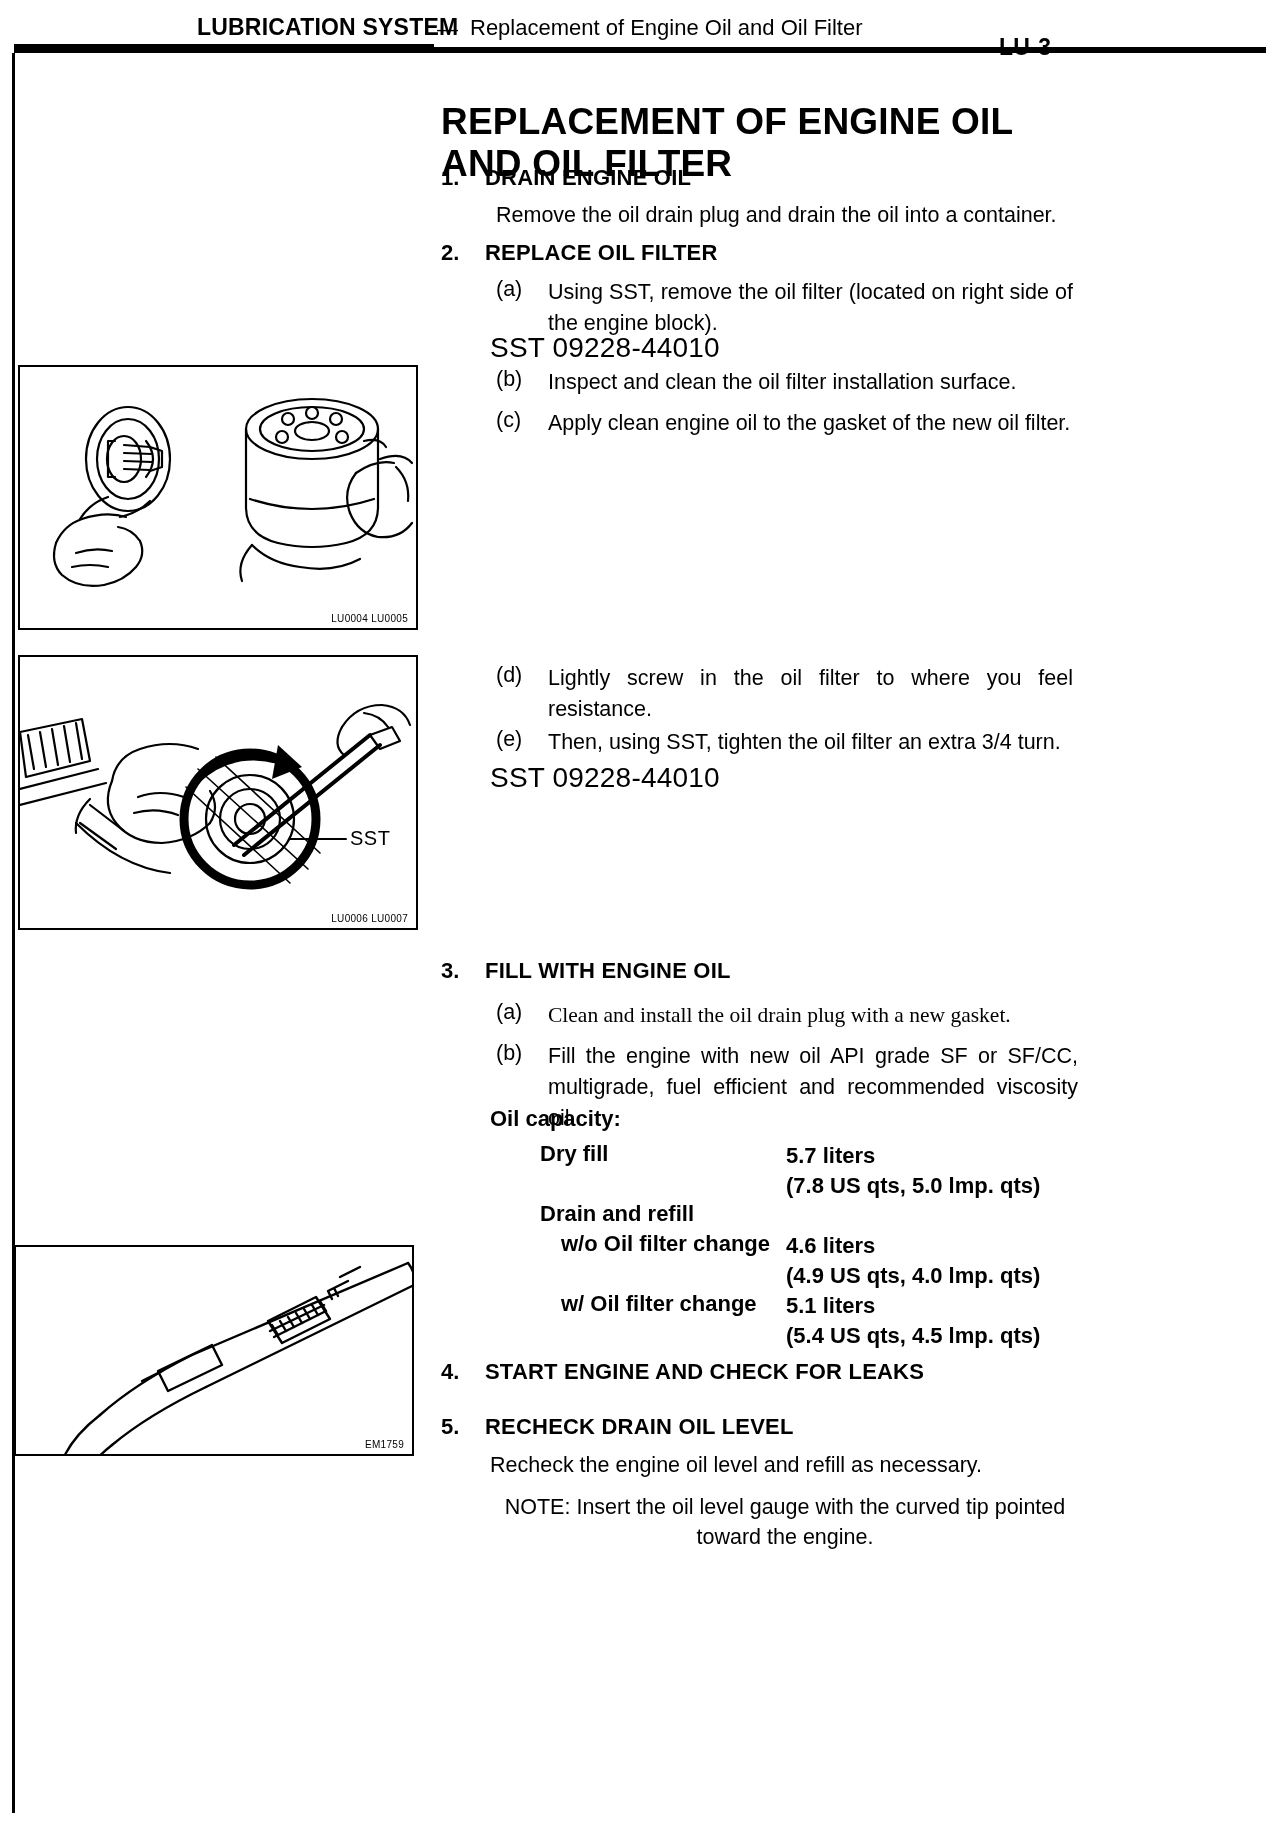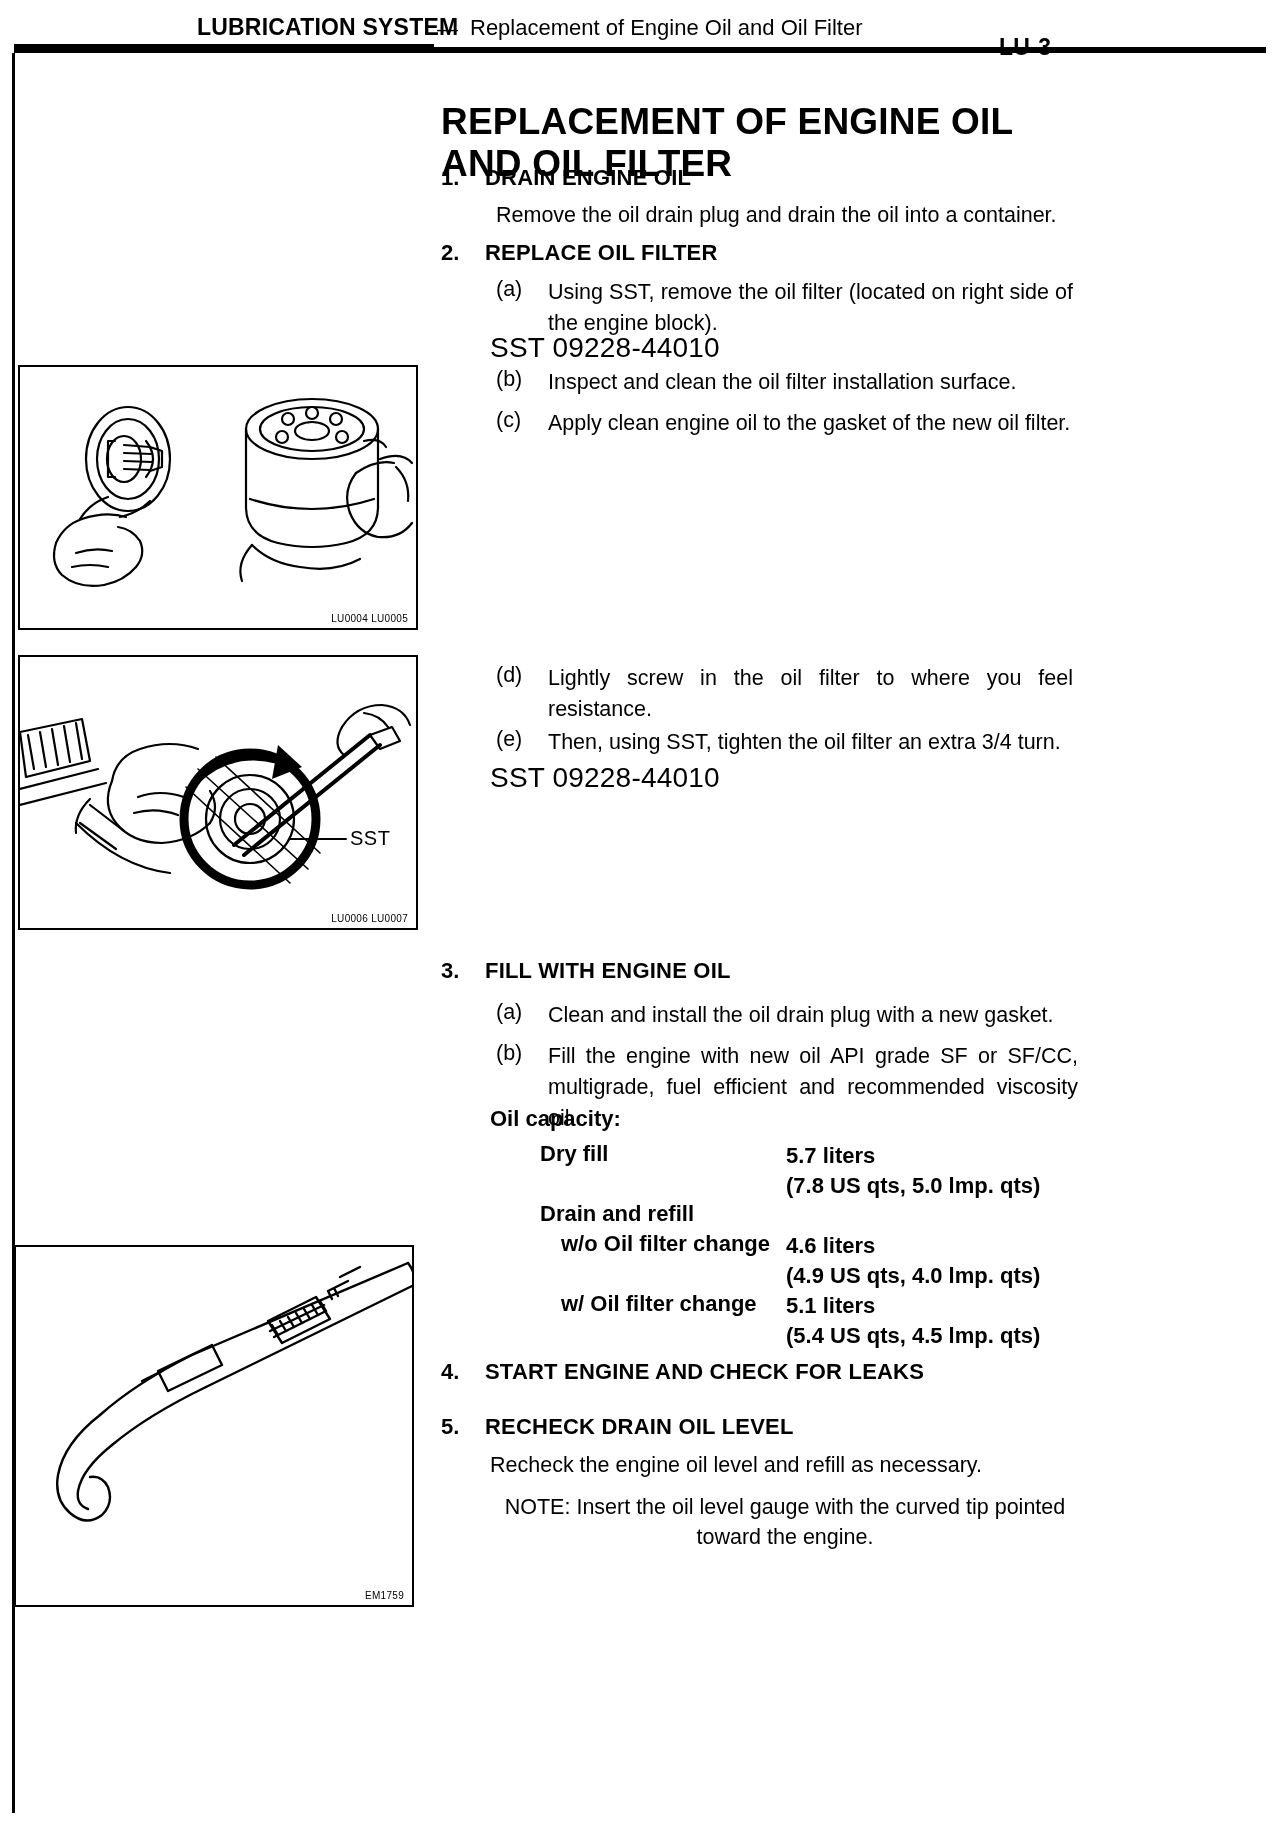--- a/index.html
+++ b/index.html
@@ -261,21 +261,21 @@
 
 <div class="sst-line" style="left:490px; top:762px;">SST 09228-44010</div>
 
 <div class="step" style="left:441px; top:958px; width:640px;">
   <span class="step-num">3.</span>
   <span class="step-title">FILL WITH ENGINE OIL</span>
 </div>
 
 <div class="sub-item" style="left:496px; top:1000px; width:580px;">
   <span class="sub-label">(a)</span>
-  <span class="sub-text" style="width:530px; display:inline-block;">Clean and install the oil drain plug with a new gasket.</span>
+  <span class="sub-text" style="width:530px; display:inline-block;font-family:Liberation Serif, serif;">Clean and install the oil drain plug with a new gasket.</span>
 </div>
 
 <div class="sub-item" style="left:496px; top:1041px; width:580px;">
   <span class="sub-label">(b)</span>
   <span class="sub-text justify-2" style="width:530px; display:inline-block;">Fill the engine with new oil API grade SF or SF/CC, multigrade, fuel efficient and recommended viscosity oil.</span>
 </div>
 
 <div class="cap-heading" style="left:490px; top:1106px;">Oil capacity:</div>
 
 <div class="cap-label" style="left:540px; top:1141px;">Dry fill</div>
@@ -402,21 +402,21 @@
       <path d="M362 48 Q384 50 390 68"></path>
       <path d="M344 56 Q360 58 368 70"></path>
 
       <path d="M270 182 L326 182" stroke-width="2"></path>
     </g>
   </svg>
   <span class="sst-callout" style="left:330px; top:170px;">SST</span>
   <span class="fig-caption">LU0006 LU0007</span>
 </div>
 
-<div class="figure-box" style="left:14px; top:1245px; width:400px; height:362px;">
+<div class="figure-box" style="left:14px; top:1245px; width:400px; height:211px;">
   <svg class="fig-svg" width="400" height="293" viewBox="0 0 400 293">
     <g fill="none" stroke="#000" stroke-width="2.4" stroke-linecap="round" stroke-linejoin="round">
 
       <path d="M392 16 L176 108"></path>
 
       <path d="M398 38 L190 140"></path>
 
       <path d="M392 16 Q400 26 398 38"></path>
 
       <path d="M176 108 Q120 136 84 168"></path>

